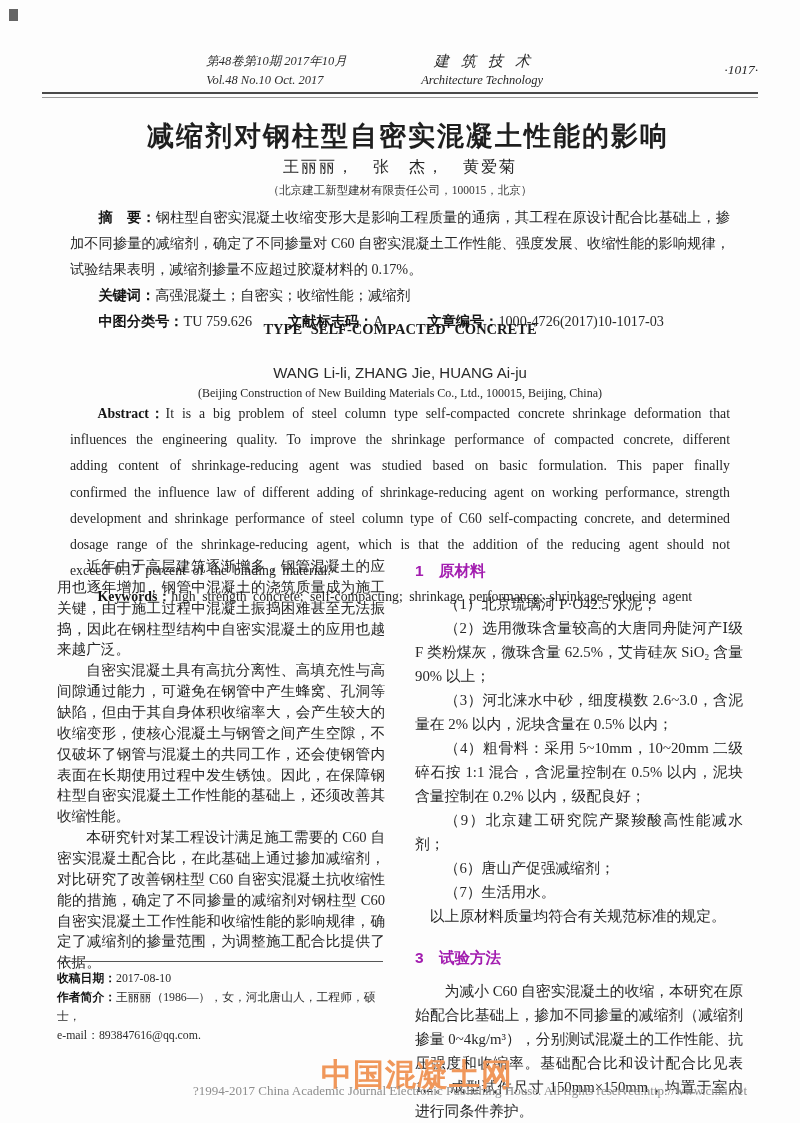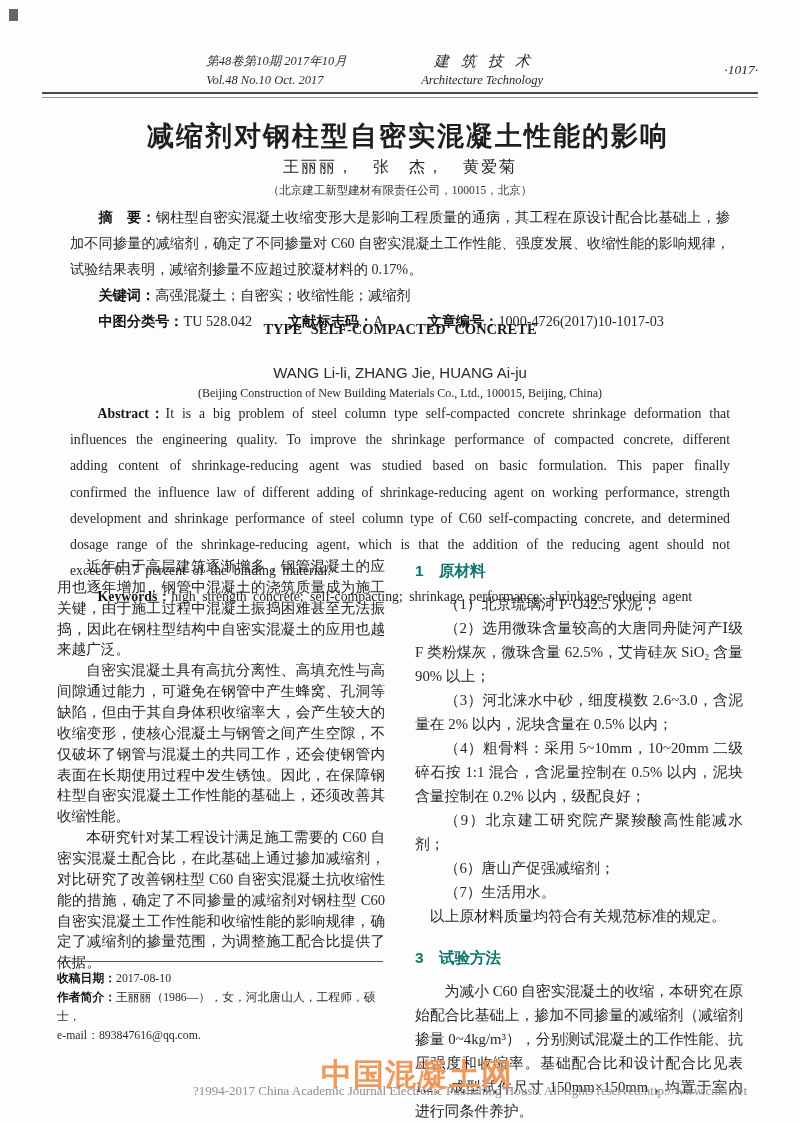--- a/index.html
+++ b/index.html
@@ -48,21 +48,21 @@
     font-size:13.8px; line-height:1.9; text-align:justify; word-spacing:3px; }
   .en-abs p { margin:0; text-indent:2em; }
   .en-abs b { color:#141414; }
 
   
   .columns { position:absolute; top:556px; left:57px; width:686px; display:flex; gap:30px; }
   .col { width:328px; text-align:justify; }
   .col-left p { margin:0; font-size:14.6px; line-height:1.43; text-indent:2em; }
   .col-right { font-size:14.8px; line-height:1.62; }
   .col-right h2 { margin:2px 0 10px; font-size:15.5px; font-weight:bold;
-    font-family:"Liberation Sans","DejaVu Sans",sans-serif; color:#0f766e; }
+    font-family:"Liberation Sans","DejaVu Sans",sans-serif; color:#a21caf; }
   .col-right h2.sec2 { margin-top:16px; }
   .col-right p { margin:0; text-indent:2em; }
   .col-right p.closing { text-indent:1em; }
 
   
   .footnote { position:absolute; top:961px; left:57px; width:334px; font-size:11.8px; line-height:1.6; color:#2b2b2b; }
   .fn-rule { border-top:1px solid #555; width:326px; margin-bottom:7px; }
   .footnote p { margin:0; }
   .footnote b { color:#141414; }
   .fn-email { margin-left:30px; }
@@ -94,21 +94,21 @@
   </div>
   <div class="double-rule"></div>
 
   <h1 class="title-cn">减缩剂对钢柱型自密实混凝土性能的影响</h1>
   <div class="authors-cn">王丽丽，　张　杰，　黄爱菊</div>
   <div class="affil-cn">（北京建工新型建材有限责任公司，100015，北京）</div>
 
   <div class="abstract-block">
     <p class="ind"><b>摘　要：</b><span>钢柱型自密实混凝土收缩变形大是影响工程质量的通病，其工程在原设计配合比基础上，掺加不同掺量的减缩剂，确定了不同掺量对 C60 自密实混凝土工作性能、强度发展、收缩性能的影响规律，试验结果表明，减缩剂掺量不应超过胶凝材料的 0.17%。</span></p>
     <p class="ind"><b>关键词：</b><span>高强混凝土；自密实；收缩性能；减缩剂</span></p>
-    <p class="ind meta-line"><b>中图分类号：</b><span>TU 528.042</span><b class="gap1">文献标志码：</b><span>A</span><b class="gap2">文章编号：</b><span>1000-4726(2017)10-1017-03</span></p>
+    <p class="ind meta-line"><b>中图分类号：</b><span>TU 759.626</span><b class="gap1">文献标志码：</b><span>A</span><b class="gap2">文章编号：</b><span>1000-4726(2017)10-1017-03</span></p>
   </div>
 
   <div class="en-title">
     <div>TYPE SELF-COMPACTED CONCRETE</div>
   </div>
   <div class="en-authors">WANG Li-li, ZHANG Jie, HUANG Ai-ju</div>
   <div class="en-affil">(Beijing Construction of New Building Materials Co., Ltd., 100015, Beijing, China)</div>
 
   <div class="en-abs">
     <p><b>Abstract：</b><span>It is a big problem of steel column type self-compacted concrete shrinkage deformation that influences the engineering quality. To improve the shrinkage performance of compacted concrete, different adding content of shrinkage-reducing agent was studied based on basic formulation. This paper finally confirmed the influence law of different adding of shrinkage-reducing agent on working performance, strength development and shrinkage performance of steel column type of C60 self-compacting concrete, and determined dosage range of the shrinkage-reducing agent, which is that the addition of the reducing agent should not exceed 0.17 percent of the binding material.</span></p>

